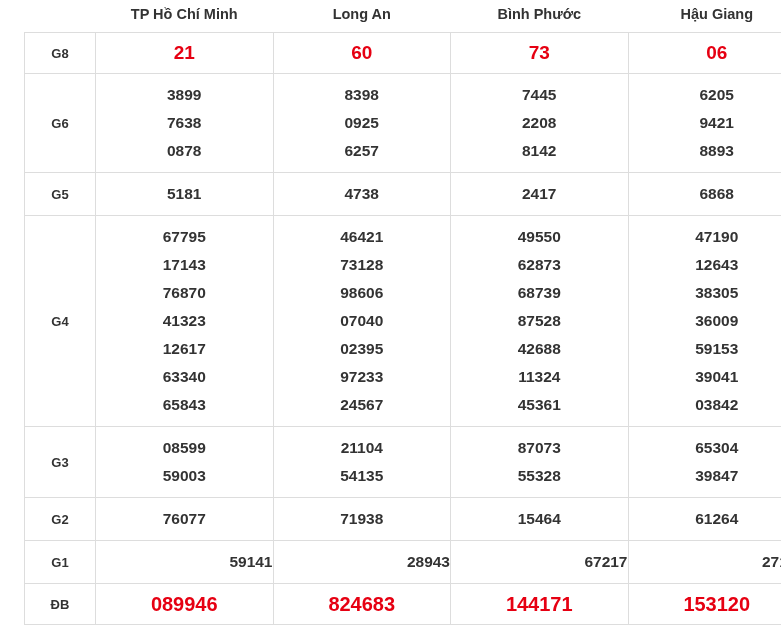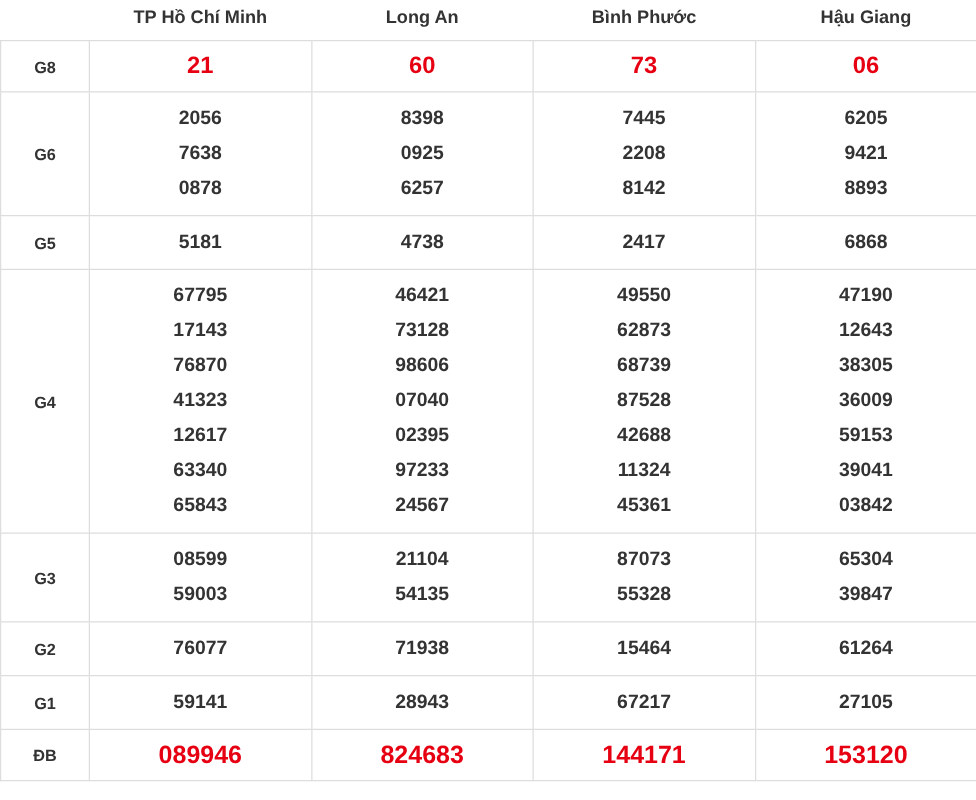--- a/index.html
+++ b/index.html
@@ -11,20 +11,21 @@
     width: 781px;
     height: 640px;
     font-family: "Liberation Sans", sans-serif;
     color: #333333;
     overflow: hidden;
   }
   #lottery-wrap {
     width: 781px;
     height: 475px;
     box-sizing: border-box;
+    padding-left: 24px;
   }
   table.lottery-table {
     width: 781px;
     border-collapse: collapse;
     table-layout: fixed;
   }
   table.lottery-table col.label-col { width: 71px; }
   table.lottery-table col.prov-col  { width: 177.5px; }
 
   thead th {
@@ -75,21 +76,21 @@
     font-weight: bold;
     line-height: 30px;
   }
   tr.g8 td.numbers { padding: 5px 0; }
   tr.g7 td.numbers { padding: 7px 0; }
   tr.g6 td.numbers { padding: 7px 0; }
   tr.g5 td.numbers { padding: 7px 0; }
   tr.g4 td.numbers { padding: 7px 0; }
   tr.g3 td.numbers { padding: 7px 0; }
   tr.g2 td.numbers { padding: 7px 0; }
-  tr.g1 td.numbers { padding: 7px 0; }
+  tr.g1 td.numbers { padding: 7px 0; text-align: right; }
   tr.db  td.numbers { padding: 5px 0; }
 </style>
 </head>
 <body>
 
 <div id="lottery-wrap">
   <table class="lottery-table">
     <colgroup>
       <col class="label-col">
       <col class="prov-col">
@@ -118,21 +119,21 @@
           <td class="numbers">
             <span class="num-line">73</span>
           </td>
           <td class="numbers">
             <span class="num-line">06</span>
           </td>
         </tr>
         <tr class="g6">
           <td class="row-label">G6</td>
           <td class="numbers">
-            <span class="num-line">2056</span>
+            <span class="num-line">3899</span>
             <span class="num-line">7638</span>
             <span class="num-line">0878</span>
           </td>
           <td class="numbers">
             <span class="num-line">8398</span>
             <span class="num-line">0925</span>
             <span class="num-line">6257</span>
           </td>
           <td class="numbers">
             <span class="num-line">7445</span>

